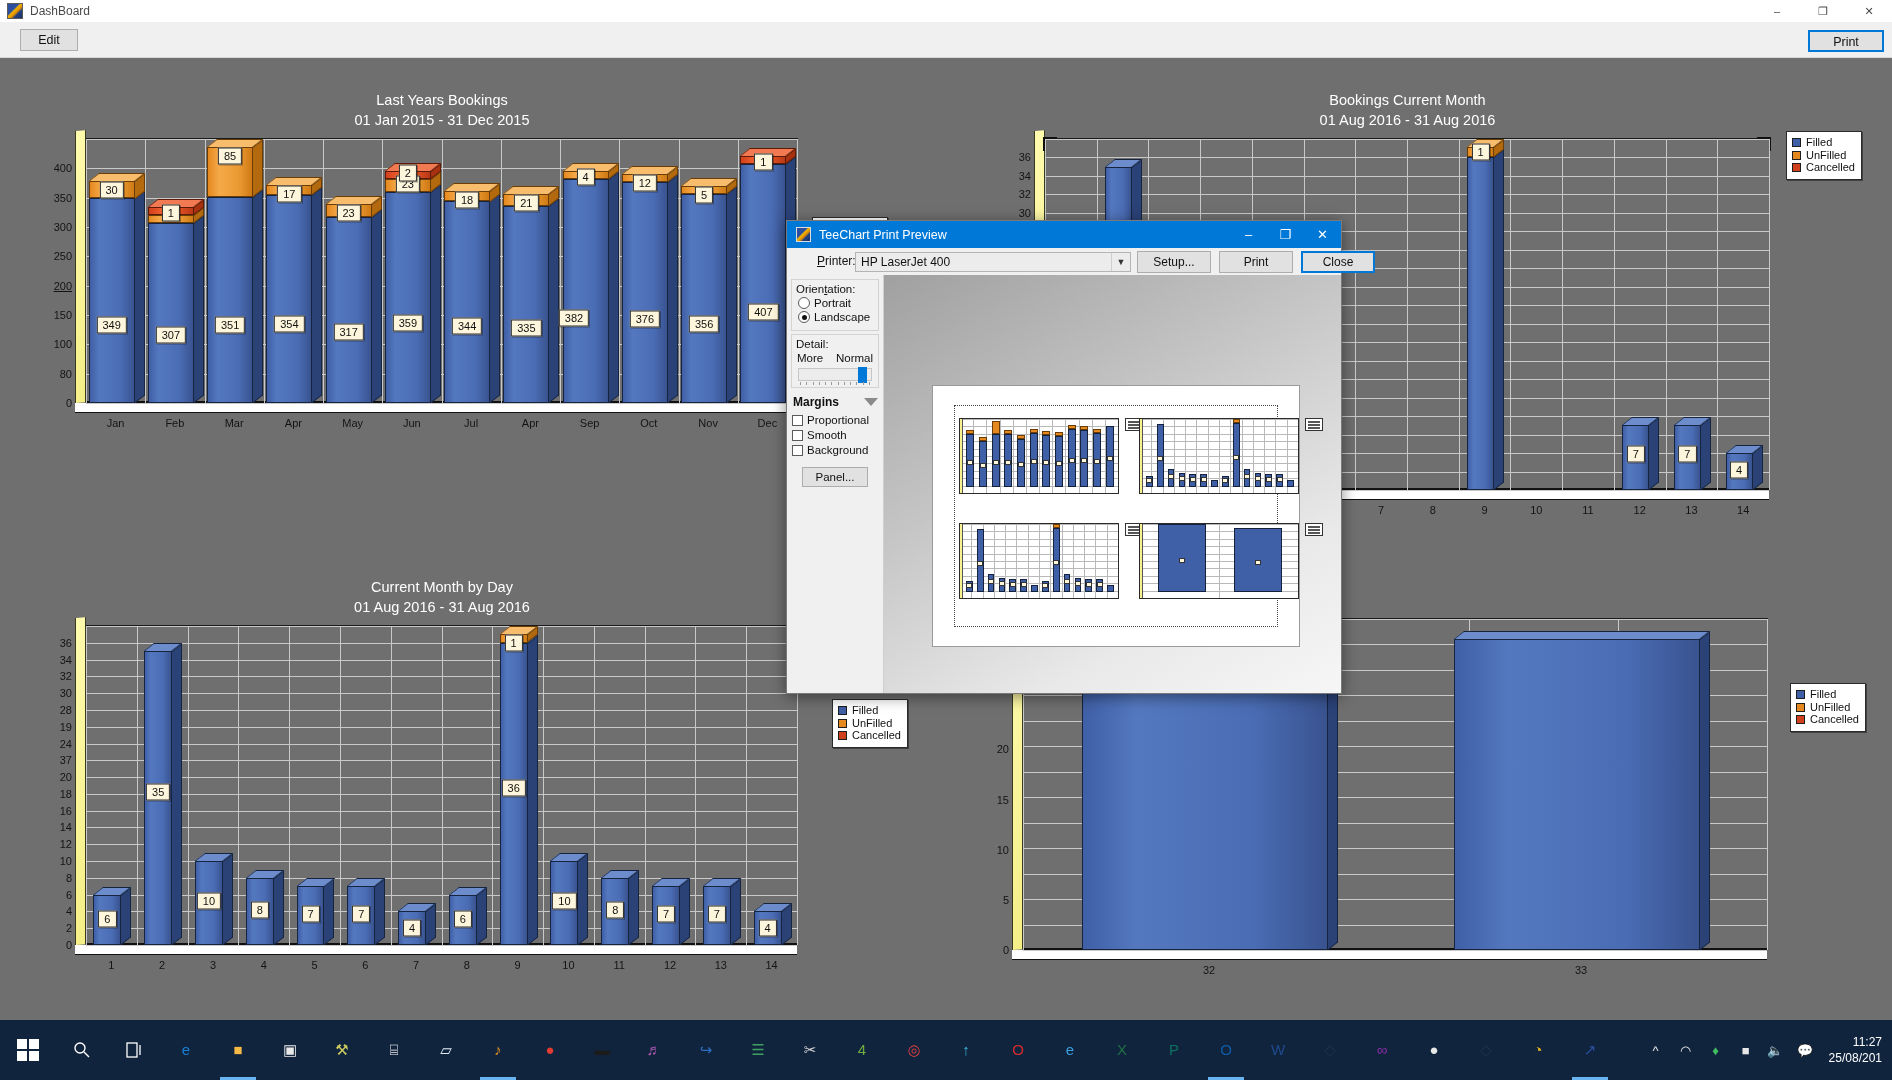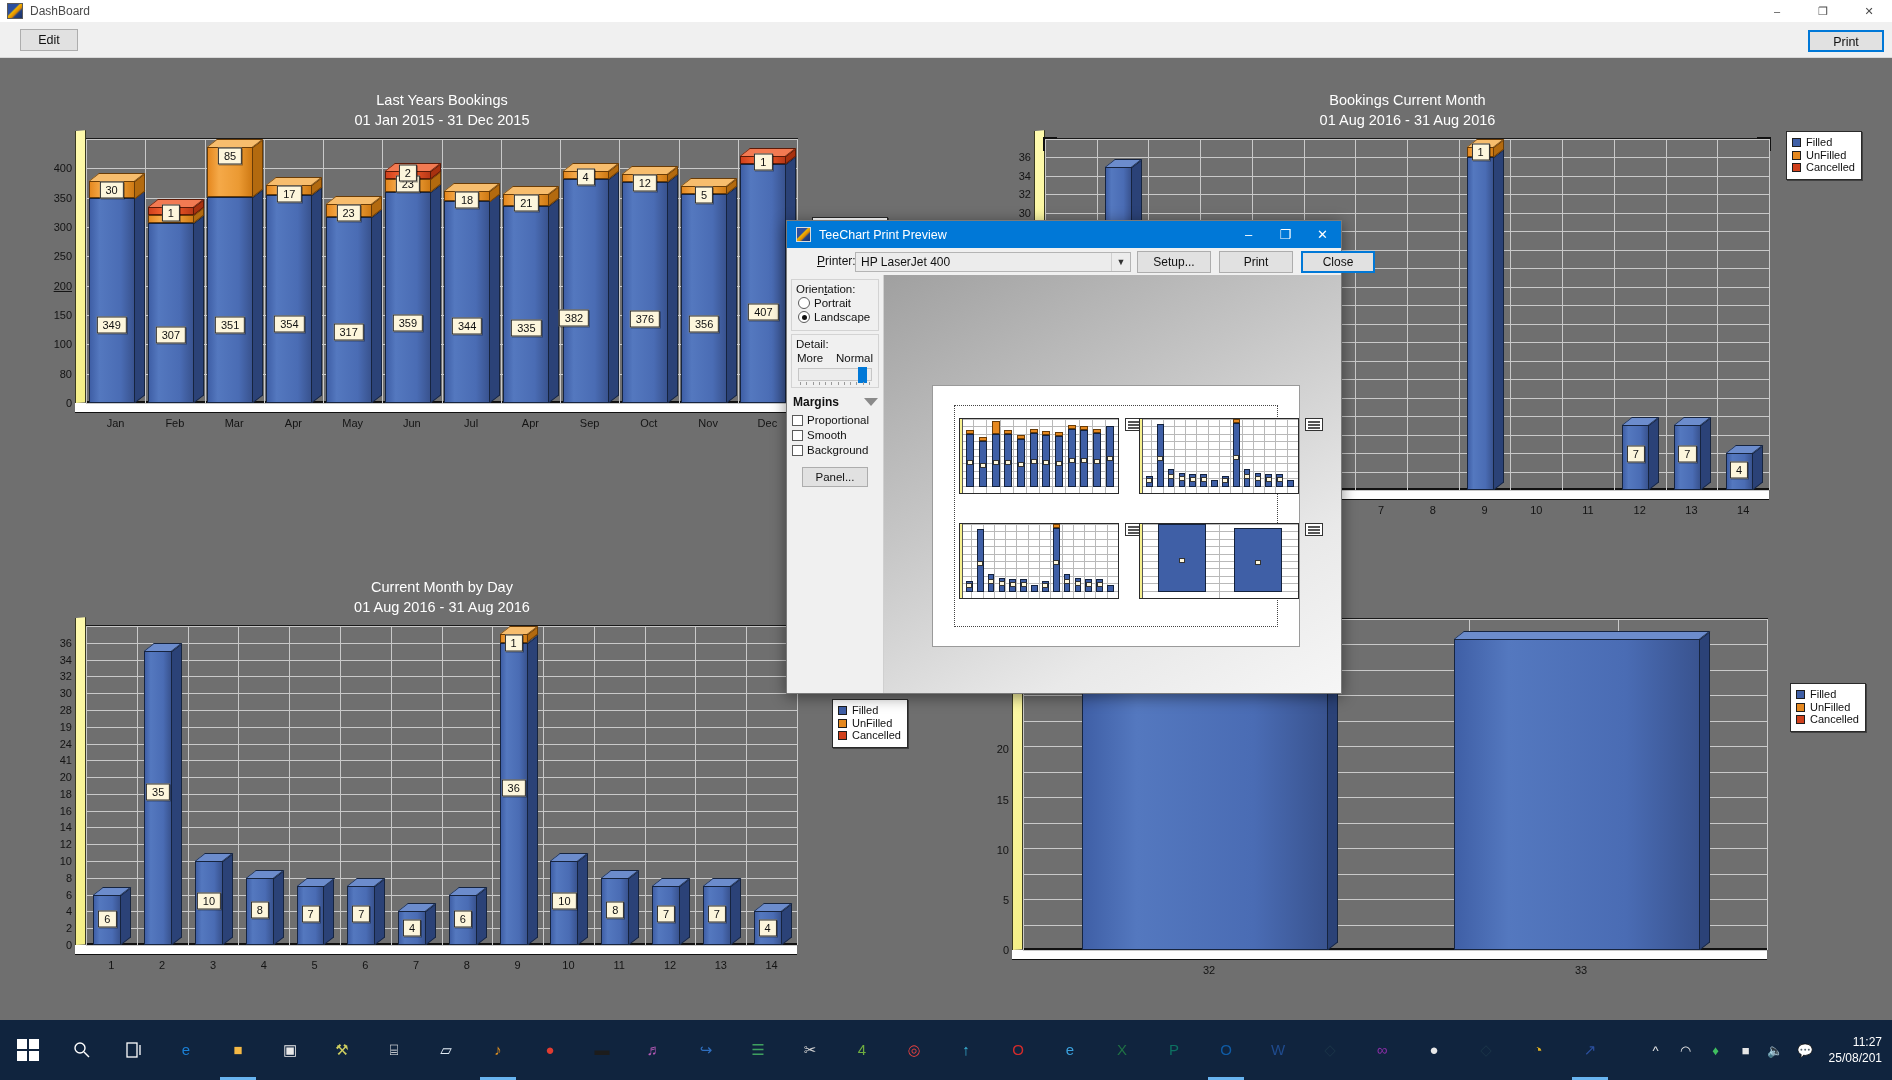--- a/index.html
+++ b/index.html
@@ -717,21 +717,21 @@
         <div class="ytick" style="top: 302.211px;">2</div>
         <div class="ytick" style="top: 285.421px;">4</div>
         <div class="ytick" style="top: 268.632px;">6</div>
         <div class="ytick" style="top: 251.842px;">8</div>
         <div class="ytick" style="top: 235.053px;">10</div>
         <div class="ytick" style="top: 218.263px;">12</div>
         <div class="ytick" style="top: 201.474px;">14</div>
         <div class="ytick" style="top: 184.684px;">16</div>
         <div class="ytick" style="top: 167.895px;">18</div>
         <div class="ytick" style="top: 151.105px;">20</div>
-        <div class="ytick" style="top: 134.316px;">41</div>
+        <div class="ytick" style="top: 134.316px;">37</div>
         <div class="ytick" style="top: 117.526px;">24</div>
         <div class="ytick" style="top: 100.737px;">19</div>
         <div class="ytick" style="top: 83.9474px;">28</div>
         <div class="ytick" style="top: 67.1579px;">30</div>
         <div class="ytick" style="top: 50.3684px;">32</div>
         <div class="ytick" style="top: 33.5789px;">34</div>
         <div class="ytick" style="top: 16.7895px;">36</div>
         <div class="xtick" style="left: 25.3929px;">1</div>
         <div class="xtick" style="left: 76.1786px;">2</div>
         <div class="xtick" style="left: 126.964px;">3</div>

